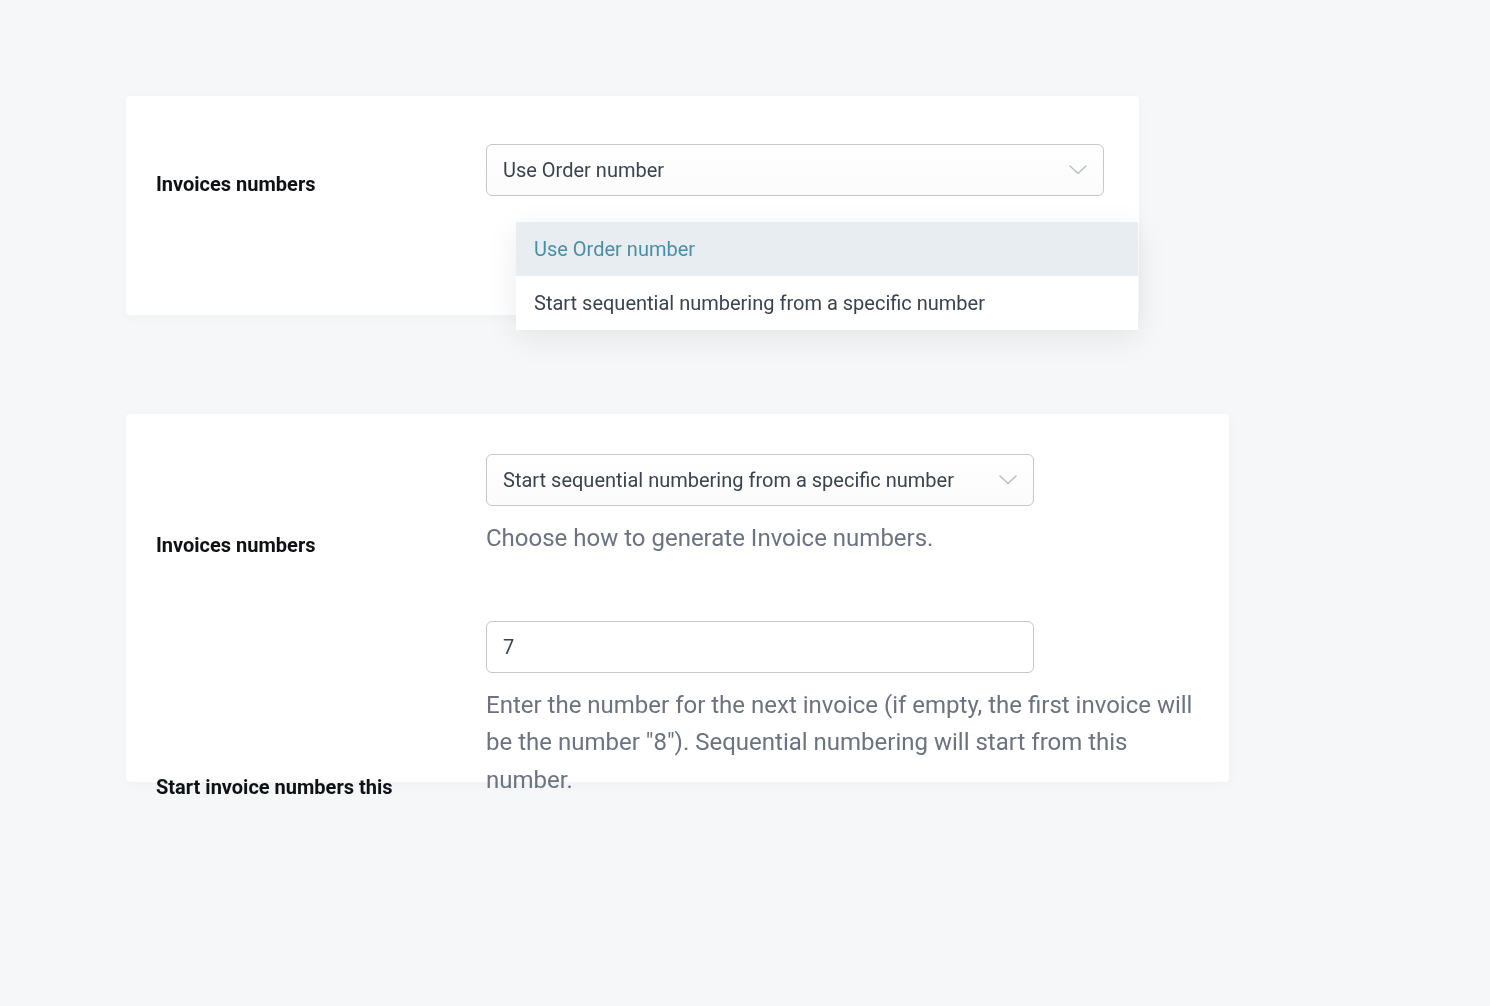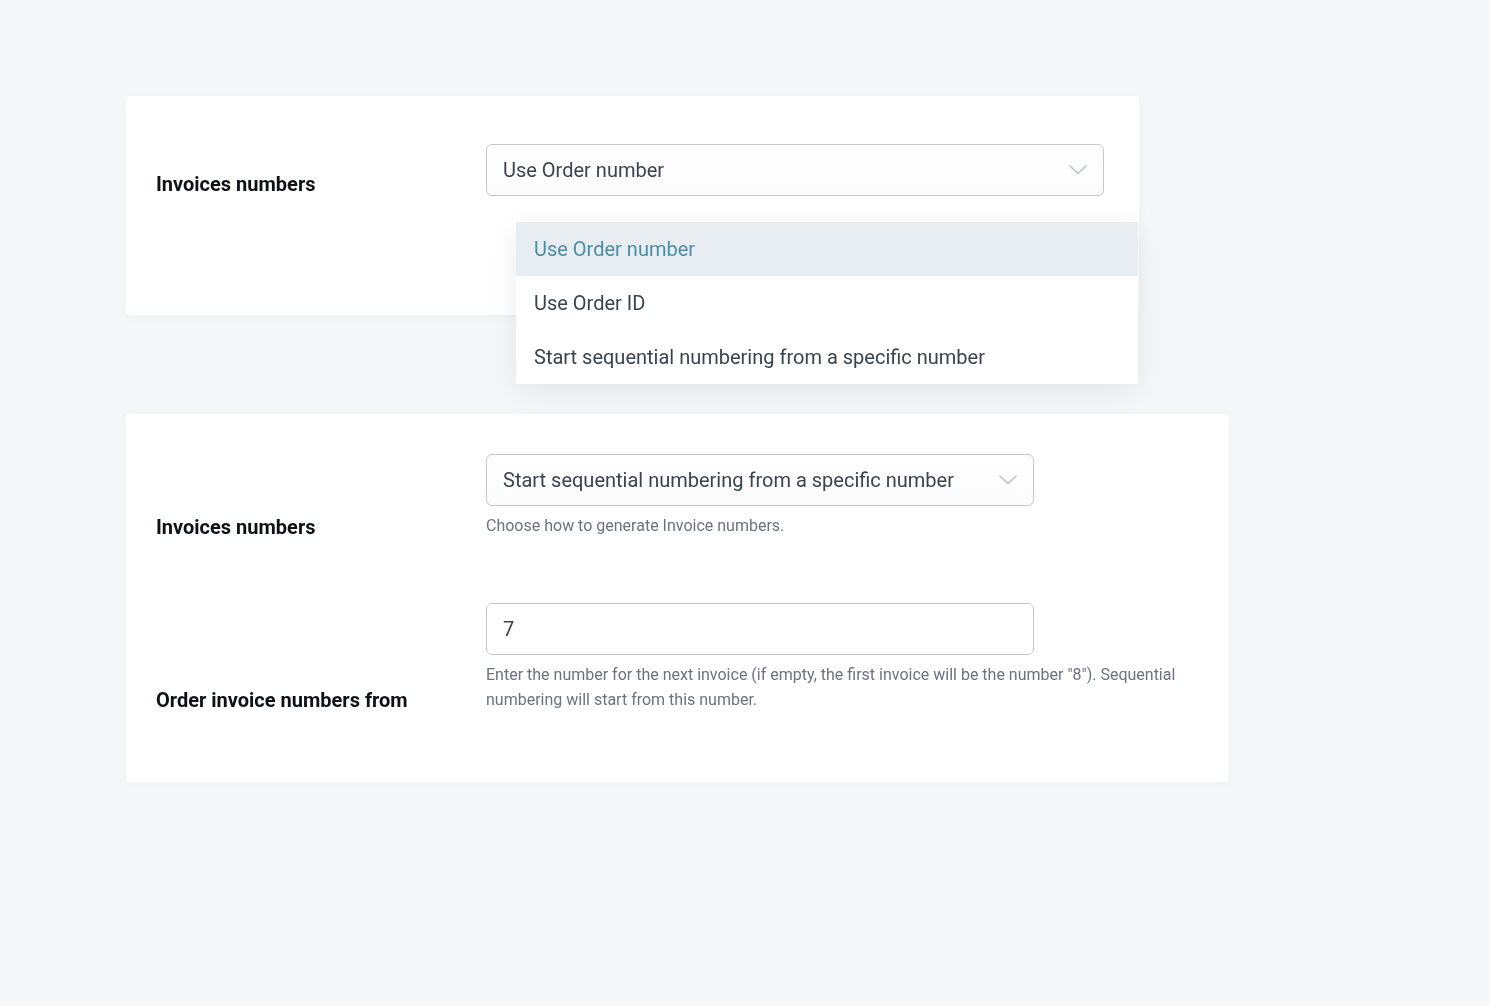--- a/index.html
+++ b/index.html
@@ -88,23 +88,23 @@
       padding: 15px 18px;
       font-size: 20px;
       color: #3a4450;
       cursor: pointer;
     }
     .dropdown-option.selected {
       background: #e7edf0;
       color: #4a8fa7;
     }
     .help-text {
-      font-size: 16px;
+      font-size: 24px;
       color: #6b7280;
-      margin-top: 8px;
+      margin-top: 14px;
       line-height: 1.55;
     }
     .text-input {
       width: 548px;
       border: 1px solid #c3c8cd;
       border-radius: 6px;
       padding: 13px 16px;
       font-size: 20px;
       color: #3a4450;
       background: #fff;
@@ -128,21 +128,20 @@
             <path d="M1 1 L9 8.5 L17 1" stroke="#b9c0c7" stroke-width="1.5" fill="none" stroke-linecap="round" stroke-linejoin="round"></path>
           </svg>
         </span>
       </div>
     </div>
   </div>
 </div>
 
 <div class="dropdown-panel">
   <div class="dropdown-option selected">Use Order number</div>
-  <div class="dropdown-option">Use Order ID</div>
   <div class="dropdown-option">Start sequential numbering from a specific number</div>
 </div>
 
 <div class="card card-bottom">
   <div class="field-row">
     <div class="field-label">Invoices numbers</div>
     <div class="field-control">
       <div class="select-box medium">
         <span>Start sequential numbering from a specific number</span>
         <span class="chevron">
@@ -151,19 +150,19 @@
           </svg>
         </span>
       </div>
       <div class="help-text">Choose how to generate Invoice numbers.</div>
     </div>
   </div>
 
   <div class="spacer"></div>
 
   <div class="field-row">
-    <div class="field-label">Order invoice numbers from</div>
+    <div class="field-label">Start invoice numbers this</div>
     <div class="field-control">
       <input type="text" class="text-input" value="7" style="">
       <div class="help-text">Enter the number for the next invoice (if empty, the first invoice will be the number "8"). Sequential numbering will start from this number.</div>
     </div>
   </div>
 </div>
 
 </body></html>

